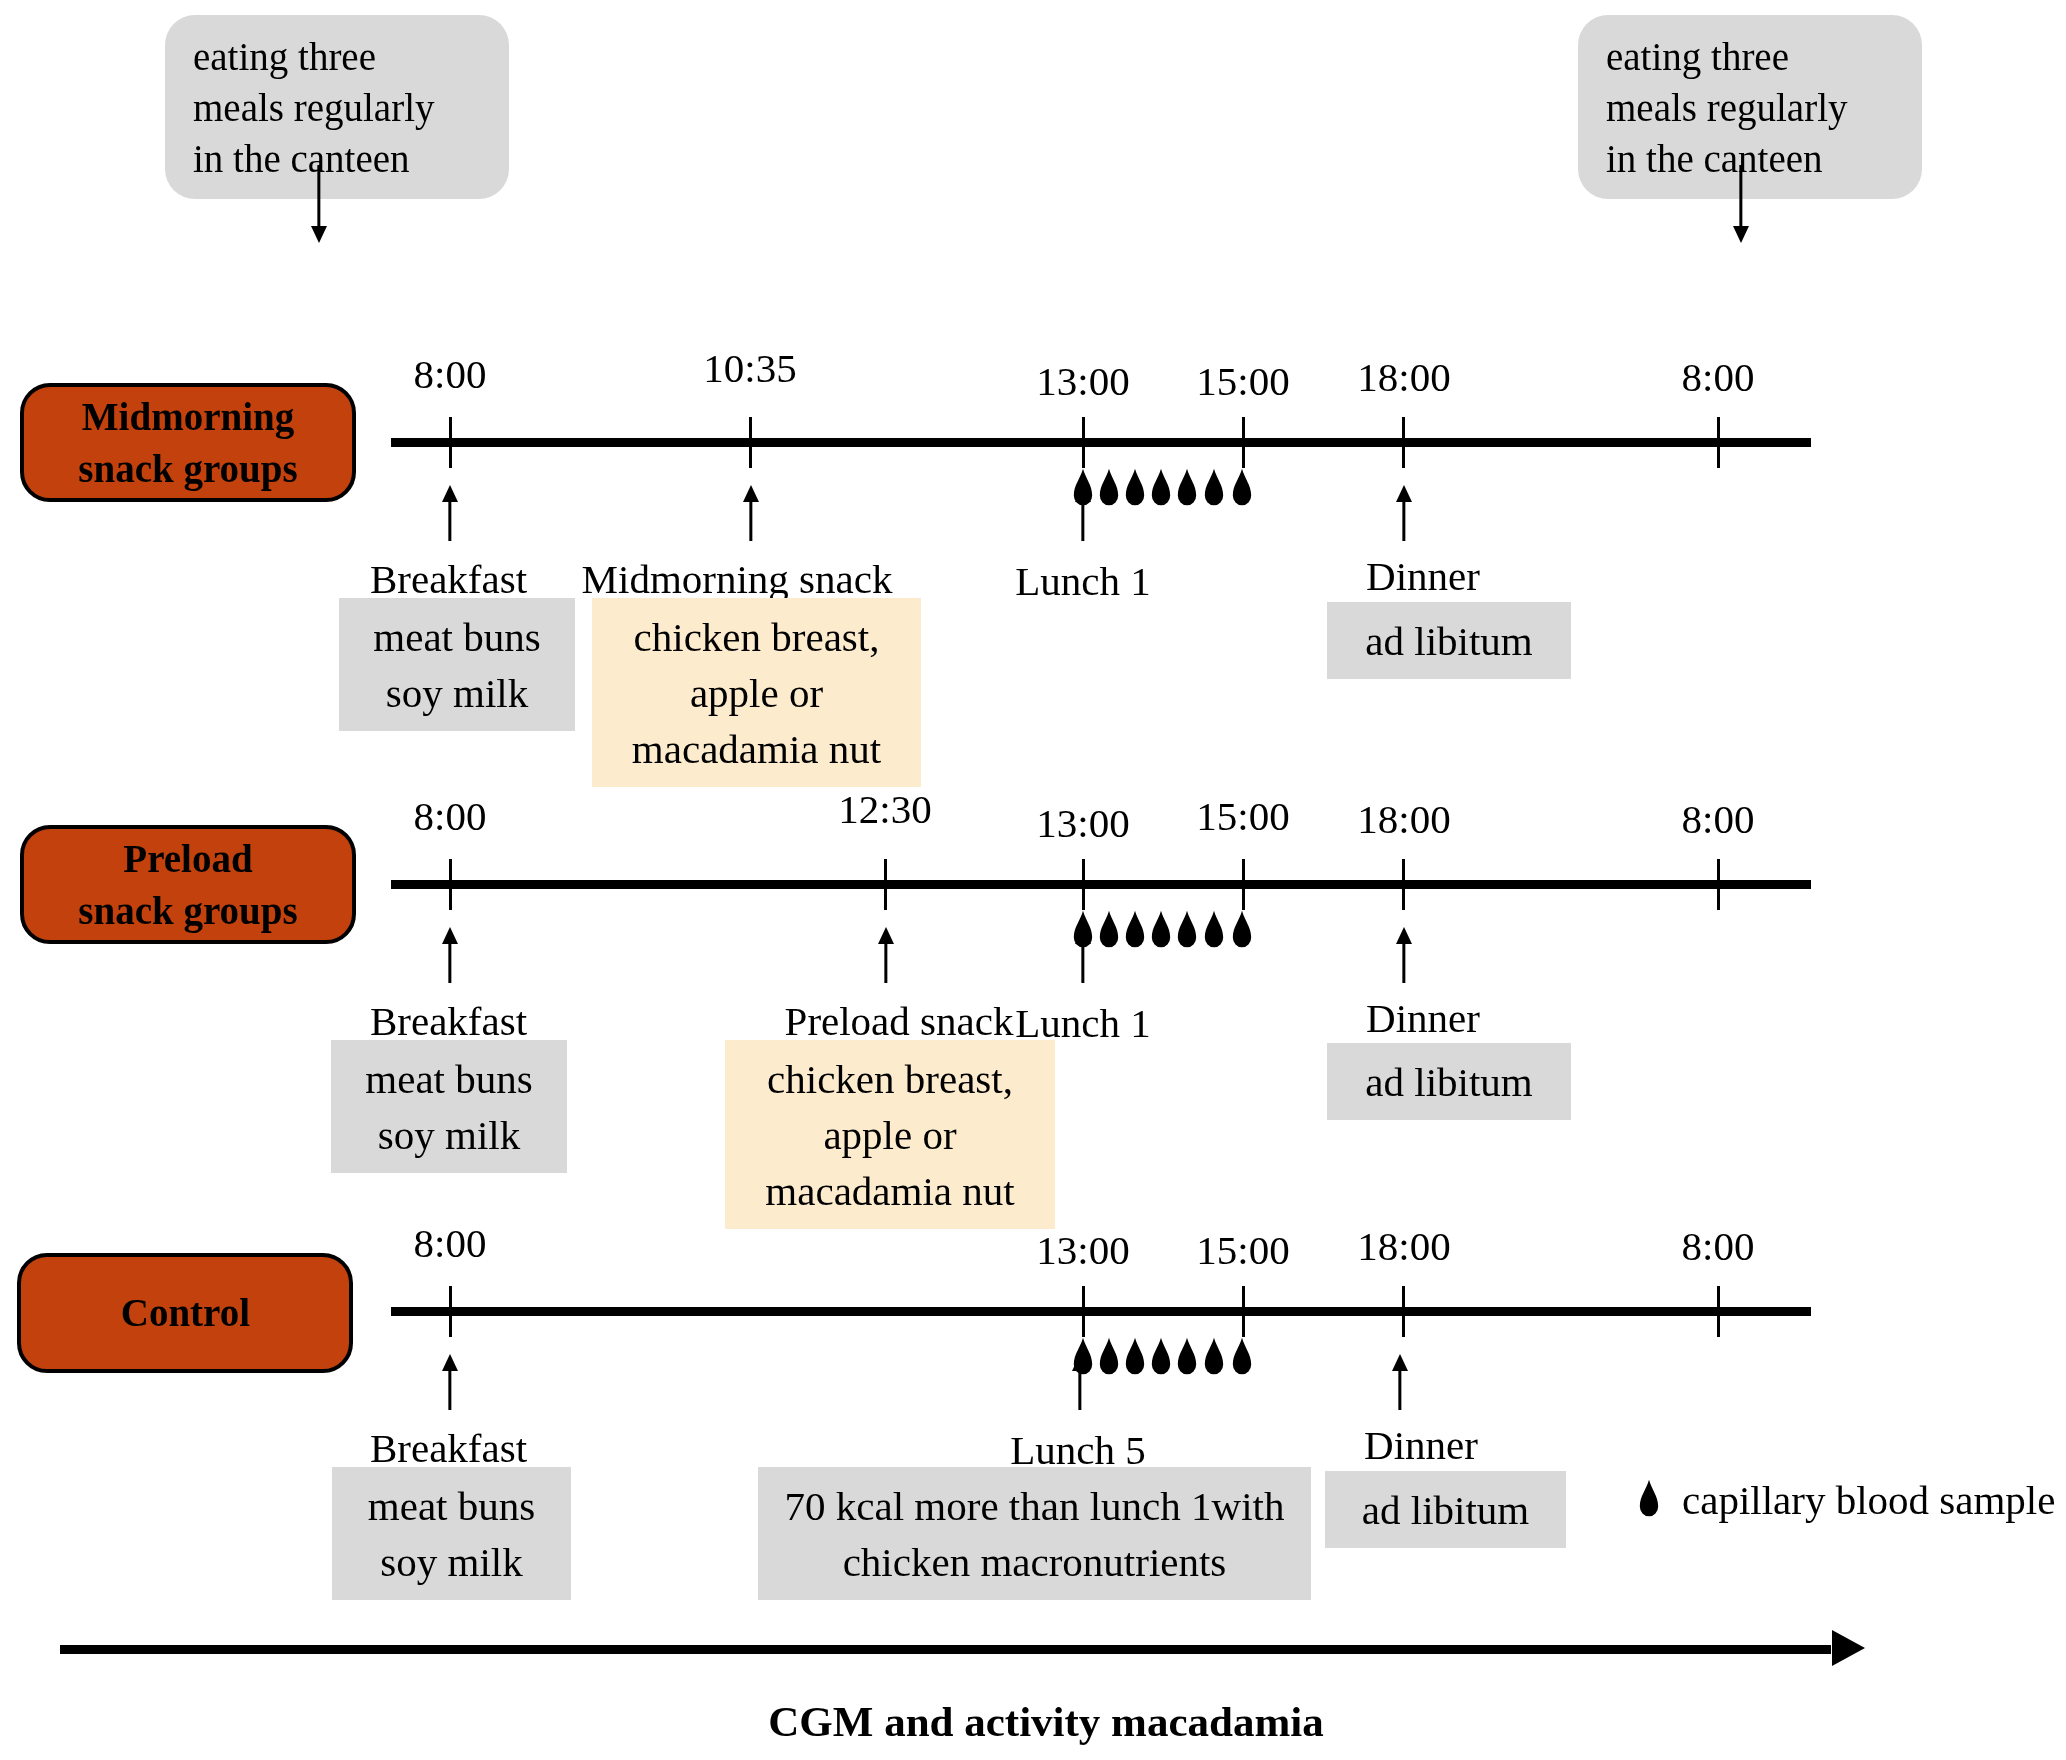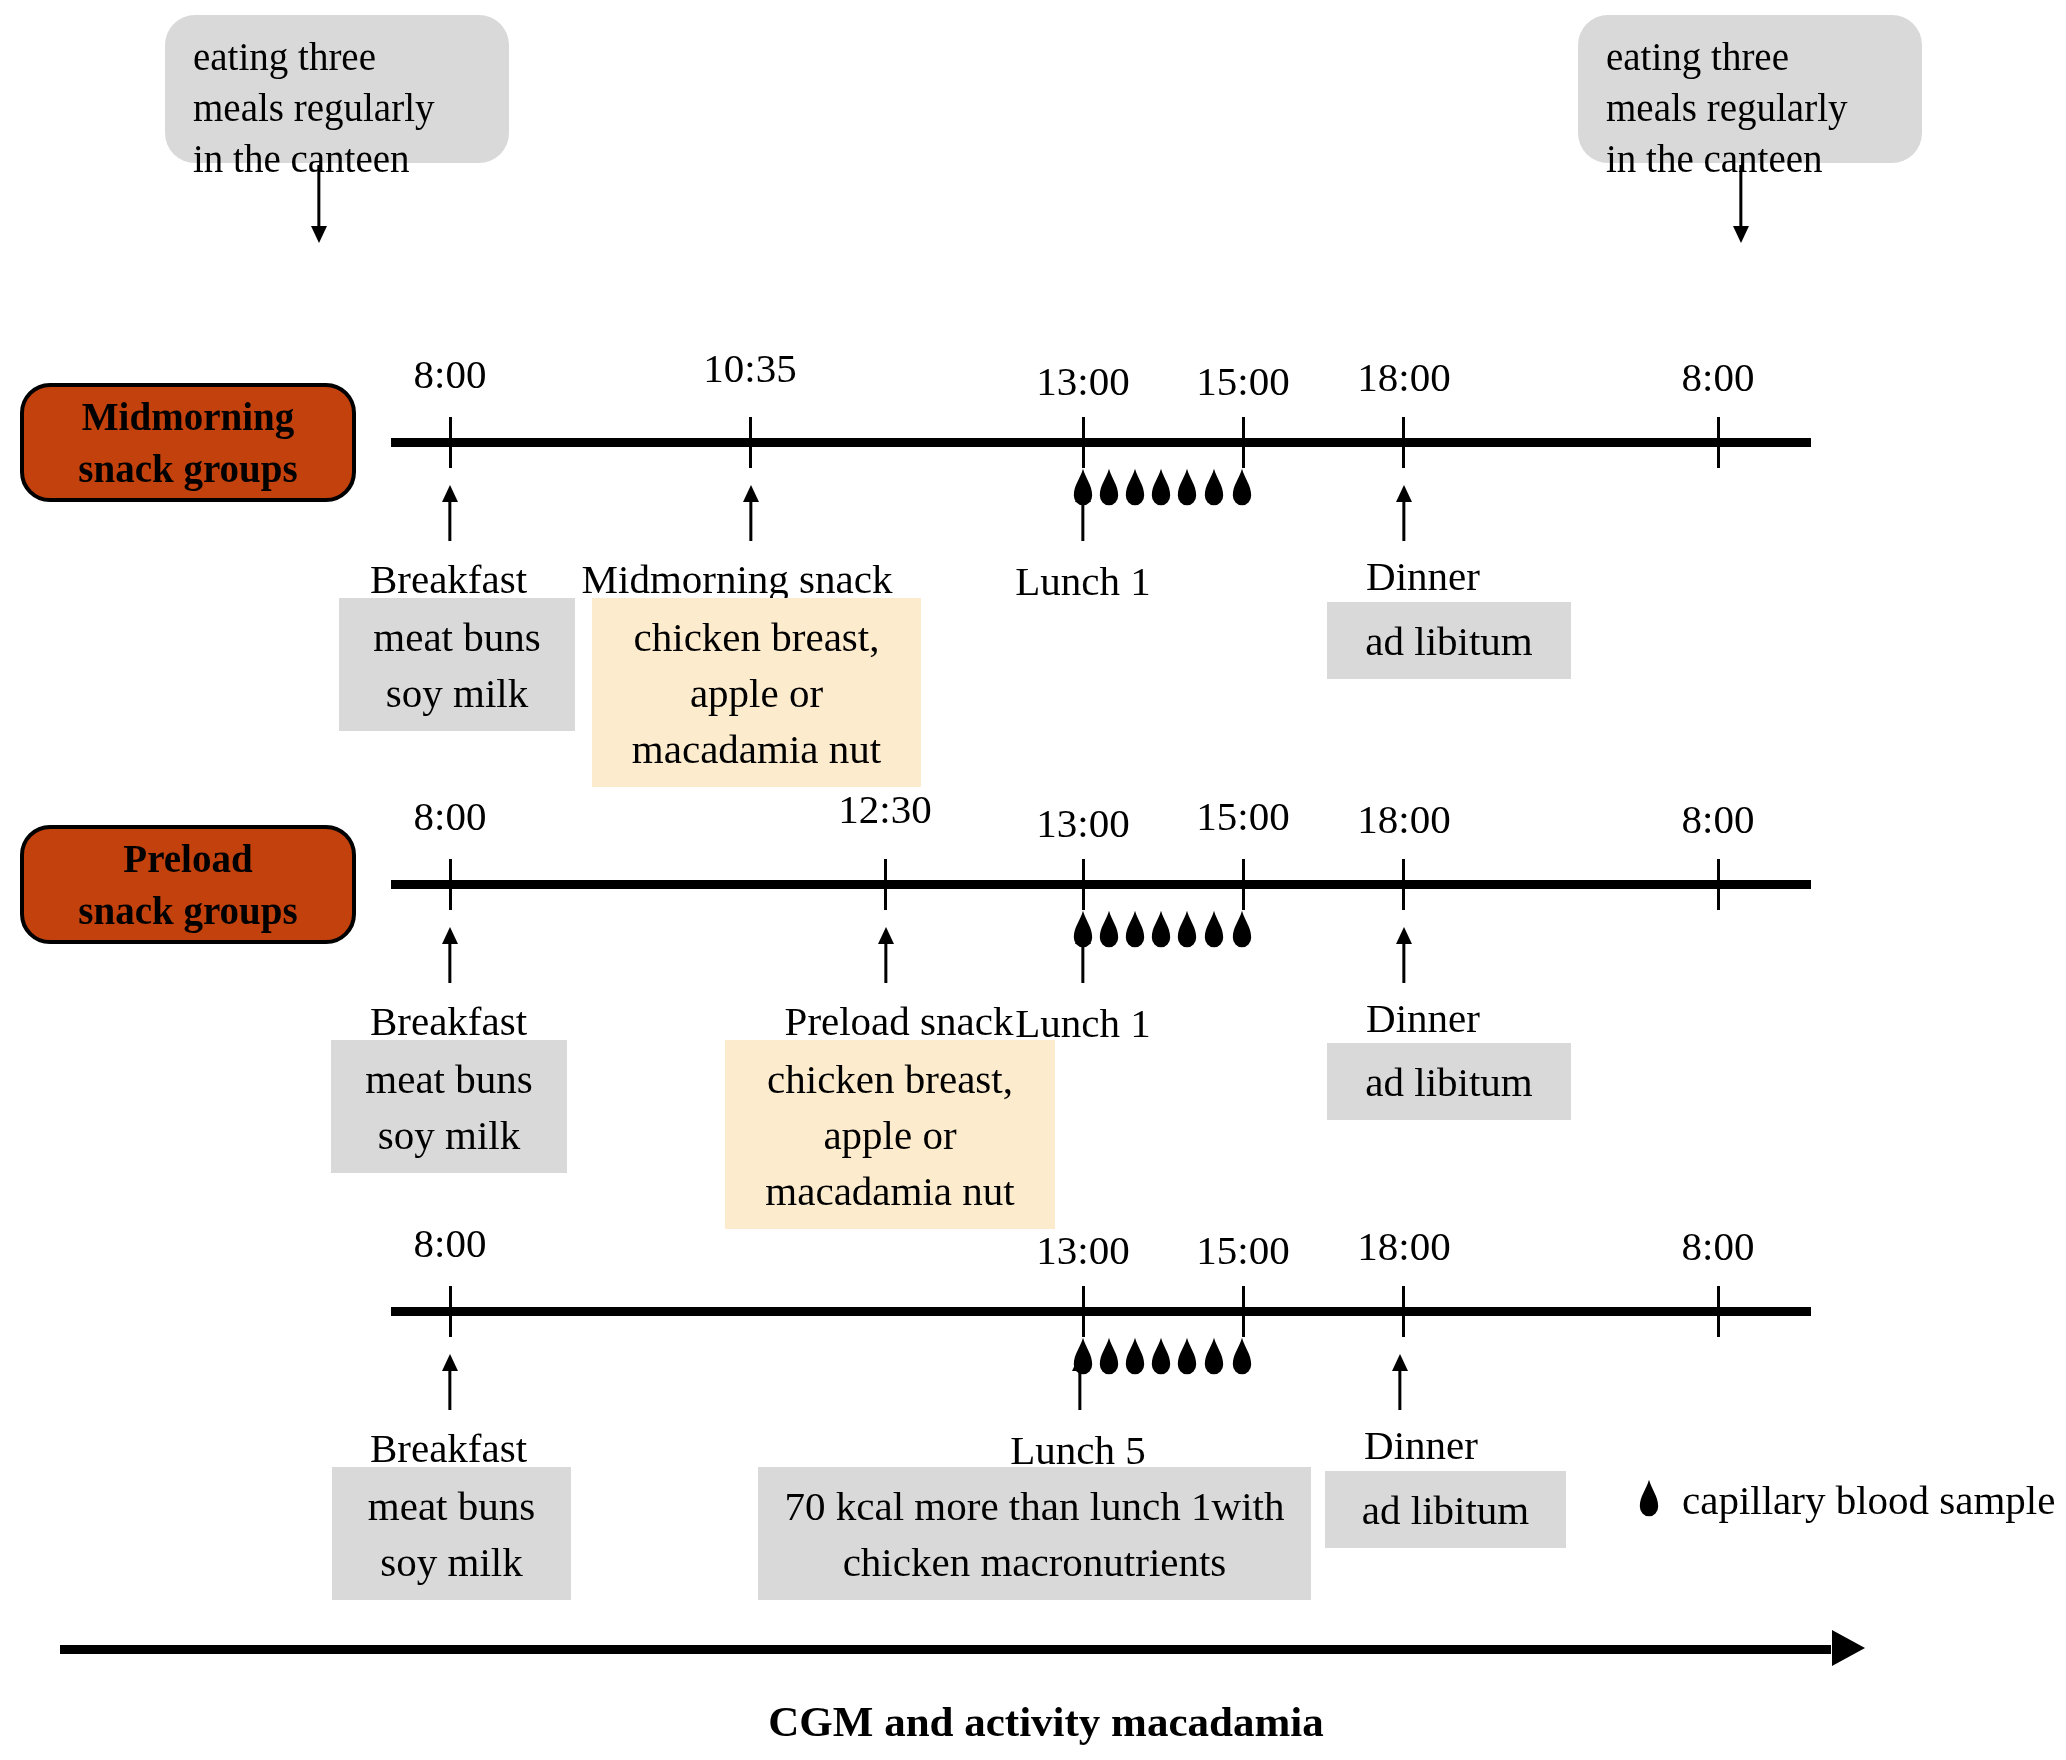--- a/index.html
+++ b/index.html
@@ -1,19 +1,19 @@
 <!DOCTYPE html>
 <html style="font-size:10.7px"><head>
 <meta charset="utf-8">
 <style>
   html,body{margin:0;padding:0;background:#fff}
   #fig{position:relative;width:2066px;height:1760px;background:#fff;
        font-family:"Liberation Serif","DejaVu Serif",serif;color:#000;overflow:hidden}
   
-  .note{position:absolute;width:344px;height:148px;background:#d9d9d9;border-radius:30px;
+  .note{position:absolute;width:344px;height:184px;background:#d9d9d9;border-radius:30px;
         font-size:39px;line-height:51px;padding:16px 0 0 28px;box-sizing:border-box}
   
   .daybar{position:absolute;left:239px;top:248px;width:1576px;height:72px;
           border:5.3px solid #000;box-sizing:border-box;background:#fff}
   .daycell{position:absolute;top:0;height:61px;display:flex;align-items:center;justify-content:center;
            font-weight:bold;font-size:44px}
   .daydiv{position:absolute;top:0;width:4px;height:61px;background:#000}
   
   .gbox{position:absolute;border:4.7px solid #000;border-radius:30px;background:#c2410c;
         display:flex;flex-direction:column;align-items:center;justify-content:center;
@@ -205,20 +205,23 @@
   </div>
   <div class="box cream" style="left:725px;top:1040px;width:330px">
     <div>chicken breast,</div>
     <div>apple or</div>
     <div>macadamia nut</div>
   </div>
   <div class="box gray" style="left:1327px;top:1043px;width:244px">
     <div>ad libitum</div>
   </div>
 
+  <div class="gbox" style="left:17.4px;top:1253px;width:336px;height:120px">
+    <div>Control</div>
+  </div>
   <div class="tl" style="left:391px;top:1307px;width:1420px"></div>
   <div class="tick" style="left:449px;top:1286px"></div>
   <div class="tick" style="left:1082px;top:1286px"></div>
   <div class="tick" style="left:1242px;top:1286px"></div>
   <div class="tick" style="left:1402px;top:1286px"></div>
   <div class="tick" style="left:1717px;top:1286px"></div>
   <div class="t" style="left:370px;top:1219px">8:00</div>
   <div class="t" style="left:1003px;top:1226px">13:00</div>
   <div class="t" style="left:1163px;top:1226px">15:00</div>
   <div class="t" style="left:1324px;top:1222px">18:00</div>

